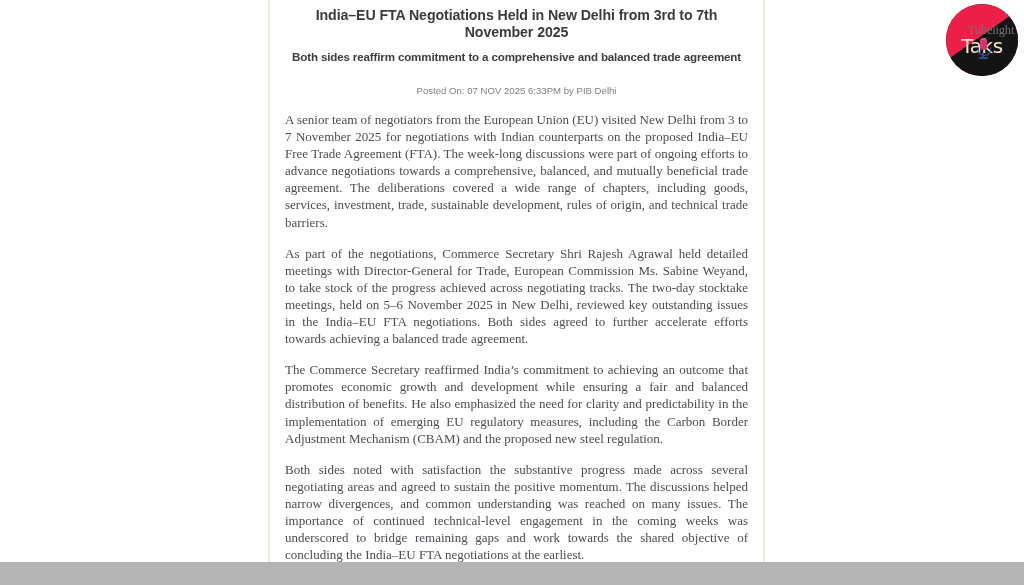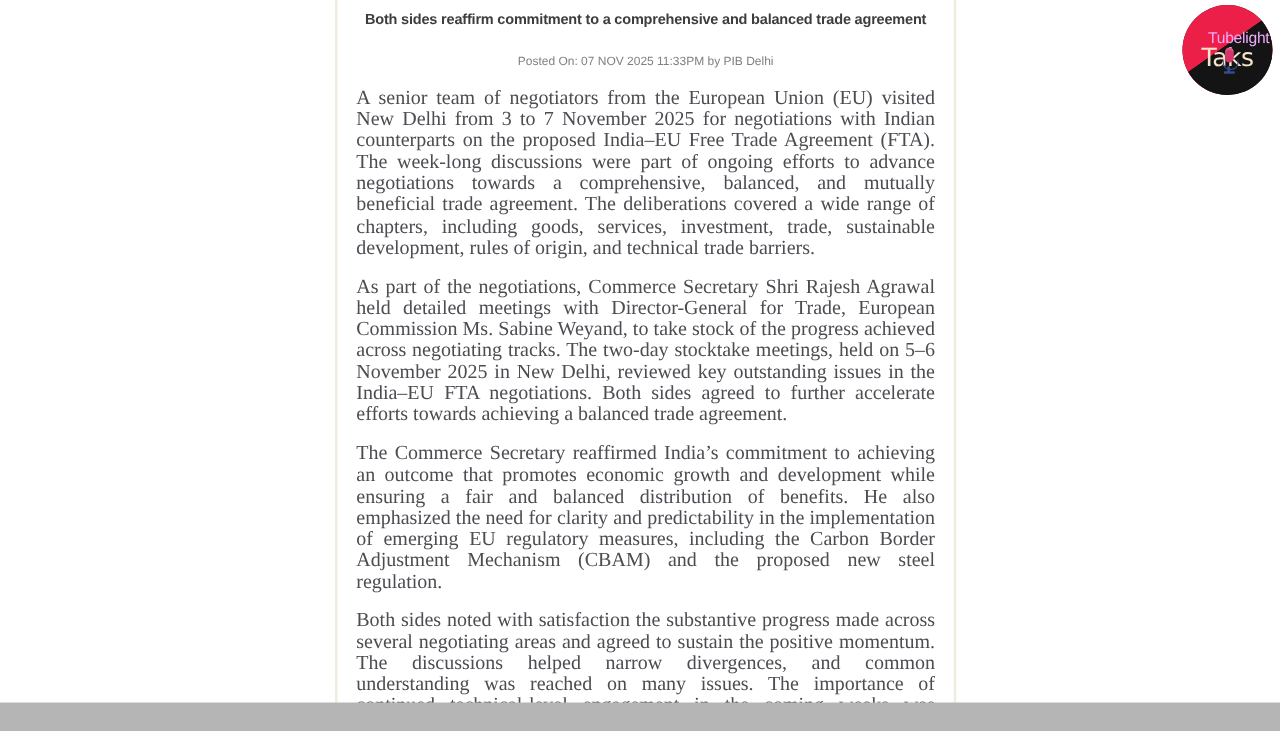--- a/index.html
+++ b/index.html
@@ -70,21 +70,21 @@
     text-align: center;
     margin: 20px 0 0 0;
   }
 
   .body-block {
     margin-top: 14px;
   }
 
   .para {
     font-family: "Liberation Serif", serif;
-    font-size: 16px;
+    font-size: 13px;
     line-height: 17.1px;
     color: #4c4c52;
     text-align: justify;
     text-justify: inter-word;
     margin: 0 0 14px 0;
     padding: 0 3px;
   }
   .para:last-child { margin-bottom: 0; }
 
   
@@ -131,24 +131,24 @@
     left: 0;
     top: 0;
     width: 100%;
     height: 100%;
     display: flex;
     flex-direction: column;
     align-items: center;
     justify-content: center;
   }
   #logo .line1 {
-    font-family: Liberation Sans, sans-serif;
+    font-family: Liberation Serif, serif;
     font-size: 12.5px;
     font-weight: normal;
-    color: #f0abfc;
+    color: #737373;
     line-height: 13px;
     margin-bottom: -1px;
     margin-left: 18px;
     letter-spacing: -0.2px;
   }
   #logo .line2 {
     font-family: "DejaVu Sans", sans-serif;
     font-size: 20px;
     font-weight: normal;
     color: #f7e3cb;
@@ -201,24 +201,25 @@
     background: #2f4d8c;
   }
 </style>
 </head>
 <body>
 
 <div id="screen">
 
   <div id="article">
 
+    <h1 class="headline">India–EU FTA Negotiations Held in New Delhi from 3rd to 7th November 2025</h1>
 
     <h2 class="subhead">Both sides reaffirm commitment to a comprehensive and balanced trade agreement</h2>
 
-    <div class="posted">Posted On: 07 NOV 2025 11:33PM by PIB Delhi</div>
+    <div class="posted">Posted On: 07 NOV 2025 6:33PM by PIB Delhi</div>
 
     <div class="body-block">
       <p class="para">A senior team of negotiators from the European Union (EU) visited New Delhi from 3 to 7 November 2025 for negotiations with Indian counterparts on the proposed India–EU Free Trade Agreement (FTA). The week-long discussions were part of ongoing efforts to advance negotiations towards a comprehensive, balanced, and mutually beneficial trade agreement. The deliberations covered a wide range of chapters, including goods, services, investment, trade, sustainable development, rules of origin, and technical trade barriers.</p>
       <p class="para">As part of the negotiations, Commerce Secretary Shri Rajesh Agrawal held detailed meetings with Director-General for Trade, European Commission Ms. Sabine Weyand, to take stock of the progress achieved across negotiating tracks. The two-day stocktake meetings, held on 5–6 November 2025 in New Delhi, reviewed key outstanding issues in the India–EU FTA negotiations. Both sides agreed to further accelerate efforts towards achieving a balanced trade agreement.</p>
       <p class="para">The Commerce Secretary reaffirmed India’s commitment to achieving an outcome that promotes economic growth and development while ensuring a fair and balanced distribution of benefits. He also emphasized the need for clarity and predictability in the implementation of emerging EU regulatory measures, including the Carbon Border Adjustment Mechanism (CBAM) and the proposed new steel regulation.</p>
       <p class="para">Both sides noted with satisfaction the substantive progress made across several negotiating areas and agreed to sustain the positive momentum. The discussions helped narrow divergences, and common understanding was reached on many issues. The importance of continued technical-level engagement in the coming weeks was underscored to bridge remaining gaps and work towards the shared objective of concluding the India–EU FTA negotiations at the earliest.</p>
       <p class="para">The negotiations and stocktake meetings reflected the strong commitment on both sides to deepen the India–EU partnership and to finalize an ambitious and forward-looking agreement that fosters resilient, sustainable, and inclusive economic growth.</p>
     </div>
 
   </div>

